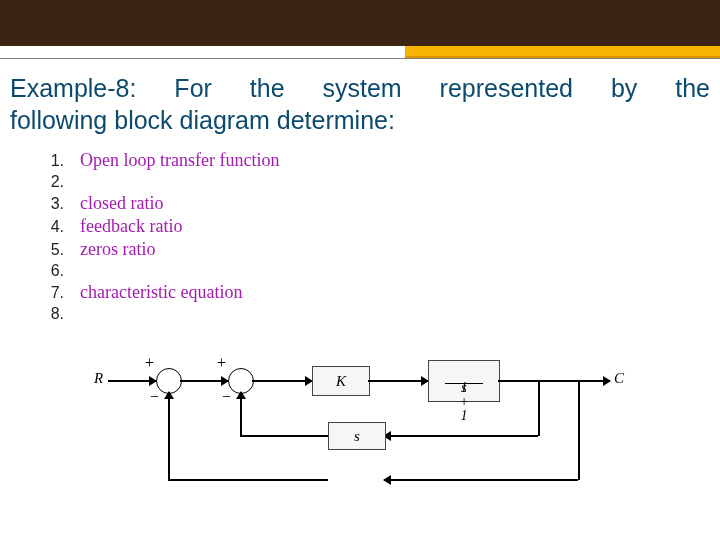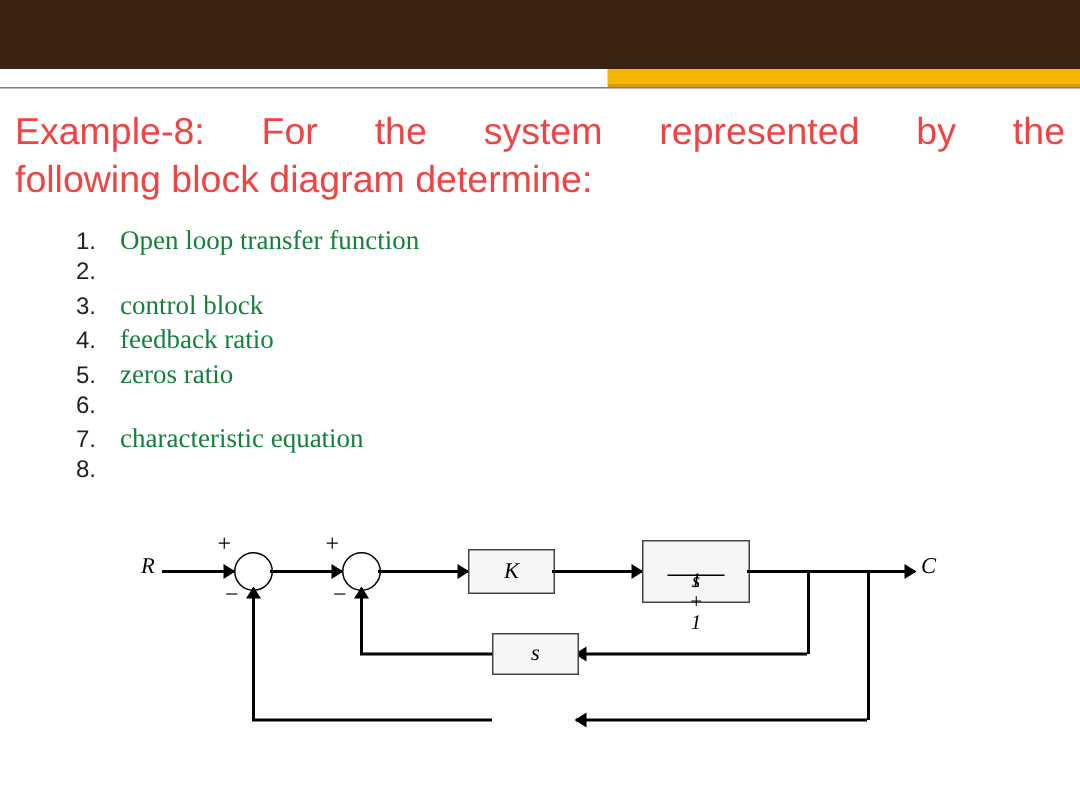--- a/index.html
+++ b/index.html
@@ -1,25 +1,25 @@
 <!DOCTYPE html>
 <html><head>
 <meta charset="utf-8">
 <style>
   html,body{margin:0;padding:0;width:720px;height:540px;background:#fff;font-family:Georgia,"Times New Roman",serif;color:#000;overflow:hidden}
   .slide{position:relative;width:720px;height:540px}
   .top-band{position:absolute;left:0;top:0;width:720px;height:46px;background:#3b2314}
   .yellow-bar{position:absolute;left:405px;top:46px;width:315px;height:12px;background:#f4b400;box-shadow:inset 0 -2px 0 #d99a00}
   .thin-line{position:absolute;left:0;top:58px;width:720px;height:1px;background:#3b2314;opacity:.6}
-  .title{position:absolute;left:10px;right:10px;top:72px;font-family:Verdana,Geneva,sans-serif;font-size:25px;line-height:1.28;color:#ef4444;text-align:justify;text-align-last:justify}
+  .title{position:absolute;left:10px;right:10px;top:72px;font-family:Verdana,Geneva,sans-serif;font-size:25px;line-height:1.28;color:#0c4a6e;text-align:justify;text-align-last:justify}
   .title .l2{text-align:right;text-align-last:left;display:block}
   .list{position:absolute;left:34px;top:150px}
   .list-row{display:flex;align-items:baseline;margin-bottom:2px}
   .num{width:30px;text-align:right;margin-right:16px;font-family:Verdana,Geneva,sans-serif;font-size:16px;color:#222}
-  .item{font-family:"Times New Roman",Times,serif;font-size:18px;color:#15803d}
+  .item{font-family:"Times New Roman",Times,serif;font-size:18px;color:#a21caf}
   .diagram{position:absolute;left:90px;top:358px;width:540px;height:160px}
   .diagram *{position:absolute}
   .lbl{font-family:"Times New Roman",serif;font-size:15px;font-style:italic}
   .lblu{font-family:"Times New Roman",serif;font-size:14px}
   .sumc{width:24px;height:24px;border:1.6px solid #000;border-radius:50%;background:#fff}
   .blk{border:1.6px solid #444;background:#f6f6f6;text-align:center;font-family:"Times New Roman",serif;font-size:15px;font-style:italic;display:flex;align-items:center;justify-content:center}
   .hline{height:1.6px;background:#000}
   .vline{width:1.6px;background:#000}
   .arrR::after{content:"";position:absolute;right:-1px;top:-4px;border-left:8px solid #000;border-top:5px solid transparent;border-bottom:5px solid transparent}
   .arrL::after{content:"";position:absolute;left:-1px;top:-4px;border-right:8px solid #000;border-top:5px solid transparent;border-bottom:5px solid transparent}
@@ -44,21 +44,21 @@
 <div class="list">
   <div class="list-row">
         <span class="num">1.</span>
         <span class="item">Open loop transfer function</span>
       </div>
   <div class="list-row">
         <span class="num">2.</span>
       </div>
   <div class="list-row">
         <span class="num">3.</span>
-        <span class="item">control block</span>
+        <span class="item">closed ratio</span>
       </div>
   <div class="list-row">
         <span class="num">4.</span>
         <span class="item">feedback ratio</span>
       </div>
   <div class="list-row">
         <span class="num">5.</span>
         <span class="item">zeros ratio</span>
       </div>
   <div class="list-row">

